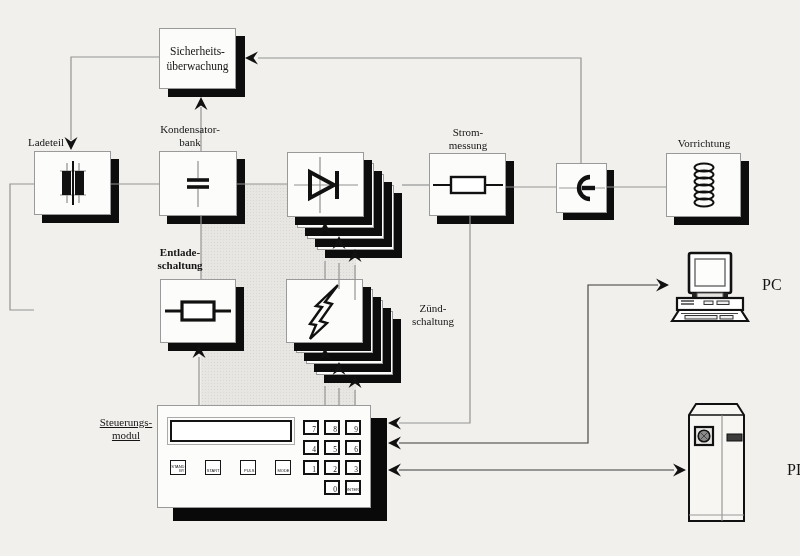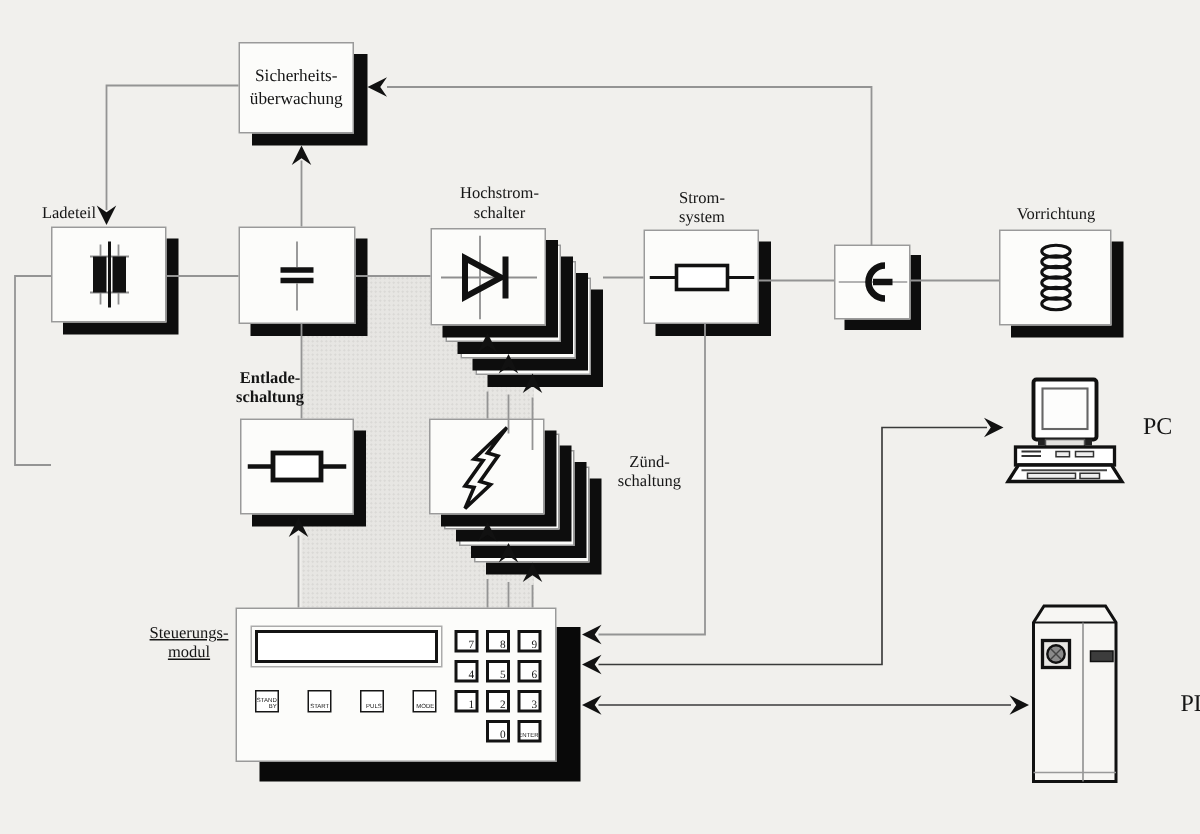--- a/index.html
+++ b/index.html
@@ -78,27 +78,27 @@
       <polygon points="388,443 401,436.5 396.5,443 401,449.5"></polygon>
       <polygon points="388,470 401,463.5 396.5,470 401,476.5"></polygon>
       <polygon points="669,285 656,278.5 660.5,285 656,291.5"></polygon>
       <polygon points="686,470 673,463.5 677.5,470 673,476.5"></polygon>
     </g>
   </svg>
 
   <div class="lbl" style="left:24px;top:136px;width:44px;">
     <span>Ladeteil</span>
     </div>
-  <div class="lbl" style="left:278px;top:123px;width:110px;">
-    <span>Hochstrom-</span>
-      <span>schalter</span>
+  <div class="lbl" style="left:135px;top:123px;width:110px;">
+    <span>Kondensator-</span>
+      <span>bank</span>
     </div>
   <div class="lbl" style="left:413px;top:126px;width:110px;">
     <span>Strom-</span>
-      <span>system</span>
+      <span>messung</span>
     </div>
   <div class="lbl" style="left:649px;top:137px;width:110px;">
     <span>Vorrichtung</span>
     </div>
   <div class="lbl" style="left:125px;top:246px;width:110px;font-weight:bold;">
     <span>Entlade-</span>
       <span>schaltung</span>
     </div>
   <div class="lbl" style="left:398px;top:302px;width:70px;">
     <span>Zünd-</span>

